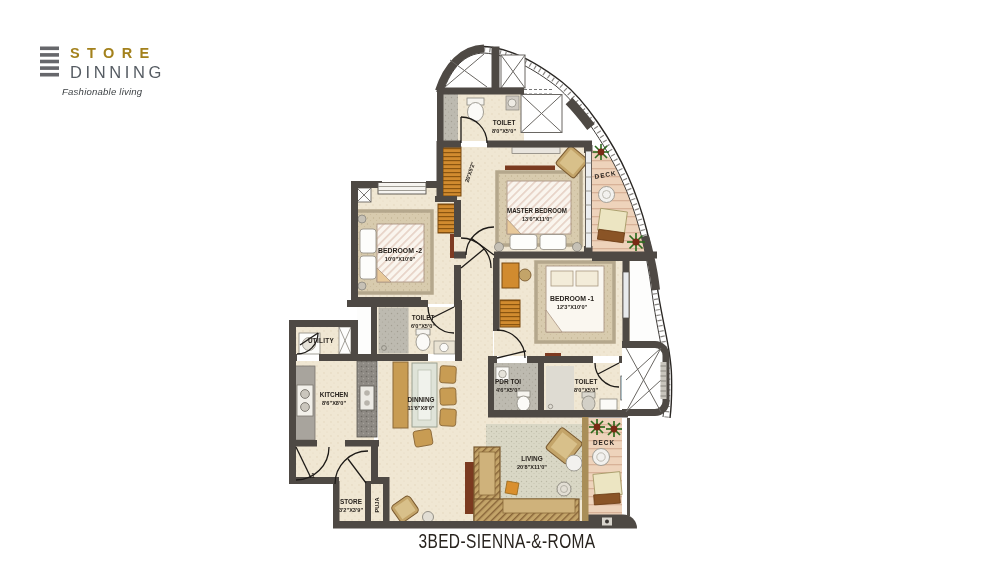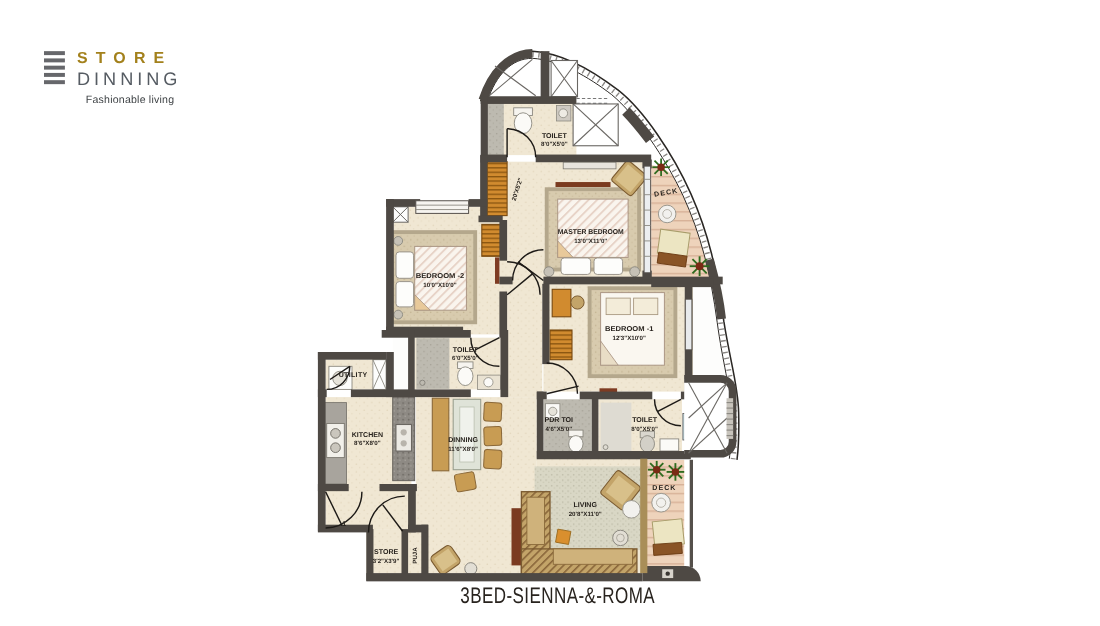--- a/index.html
+++ b/index.html
@@ -1,20 +1,20 @@
 <!DOCTYPE html>
 <html><head>
 <meta charset="utf-8">
 <style>
 html,body{margin:0;padding:0;background:#fff;width:1000px;height:569px;overflow:hidden;}
 body{font-family:"Liberation Sans",sans-serif;position:relative;}
 .logo{position:absolute;left:0;top:0;}
 #lodha{position:absolute;left:70px;top:44.5px;font-size:14.5px;font-weight:bold;letter-spacing:7.4px;color:#a3811c;}
 #fior{position:absolute;left:70px;top:62.5px;font-size:16.5px;font-weight:normal;letter-spacing:3.6px;color:#565c63;}
-#tag{position:absolute;left:78px;top:86px;font-size:9.6px;color:#3e4245;letter-spacing:0.2px;}
+#tag{position:absolute;left:62px;top:86px;font-size:9.6px;color:#3e4245;letter-spacing:0.2px;font-style:italic;}
 svg{position:absolute;left:0;top:0;}
 text{font-family:"Liberation Sans",sans-serif;fill:#28231e;}
 .rm{font-size:6.4px;font-weight:bold;text-anchor:middle;}
 .dm{font-size:5.6px;font-weight:bold;text-anchor:middle;}
 </style>
 </head>
 <body>
 <svg width="1000" height="569" viewBox="0 0 1000 569">
 <defs>
 <pattern id="beigetx" width="7" height="7" patternUnits="userSpaceOnUse">

